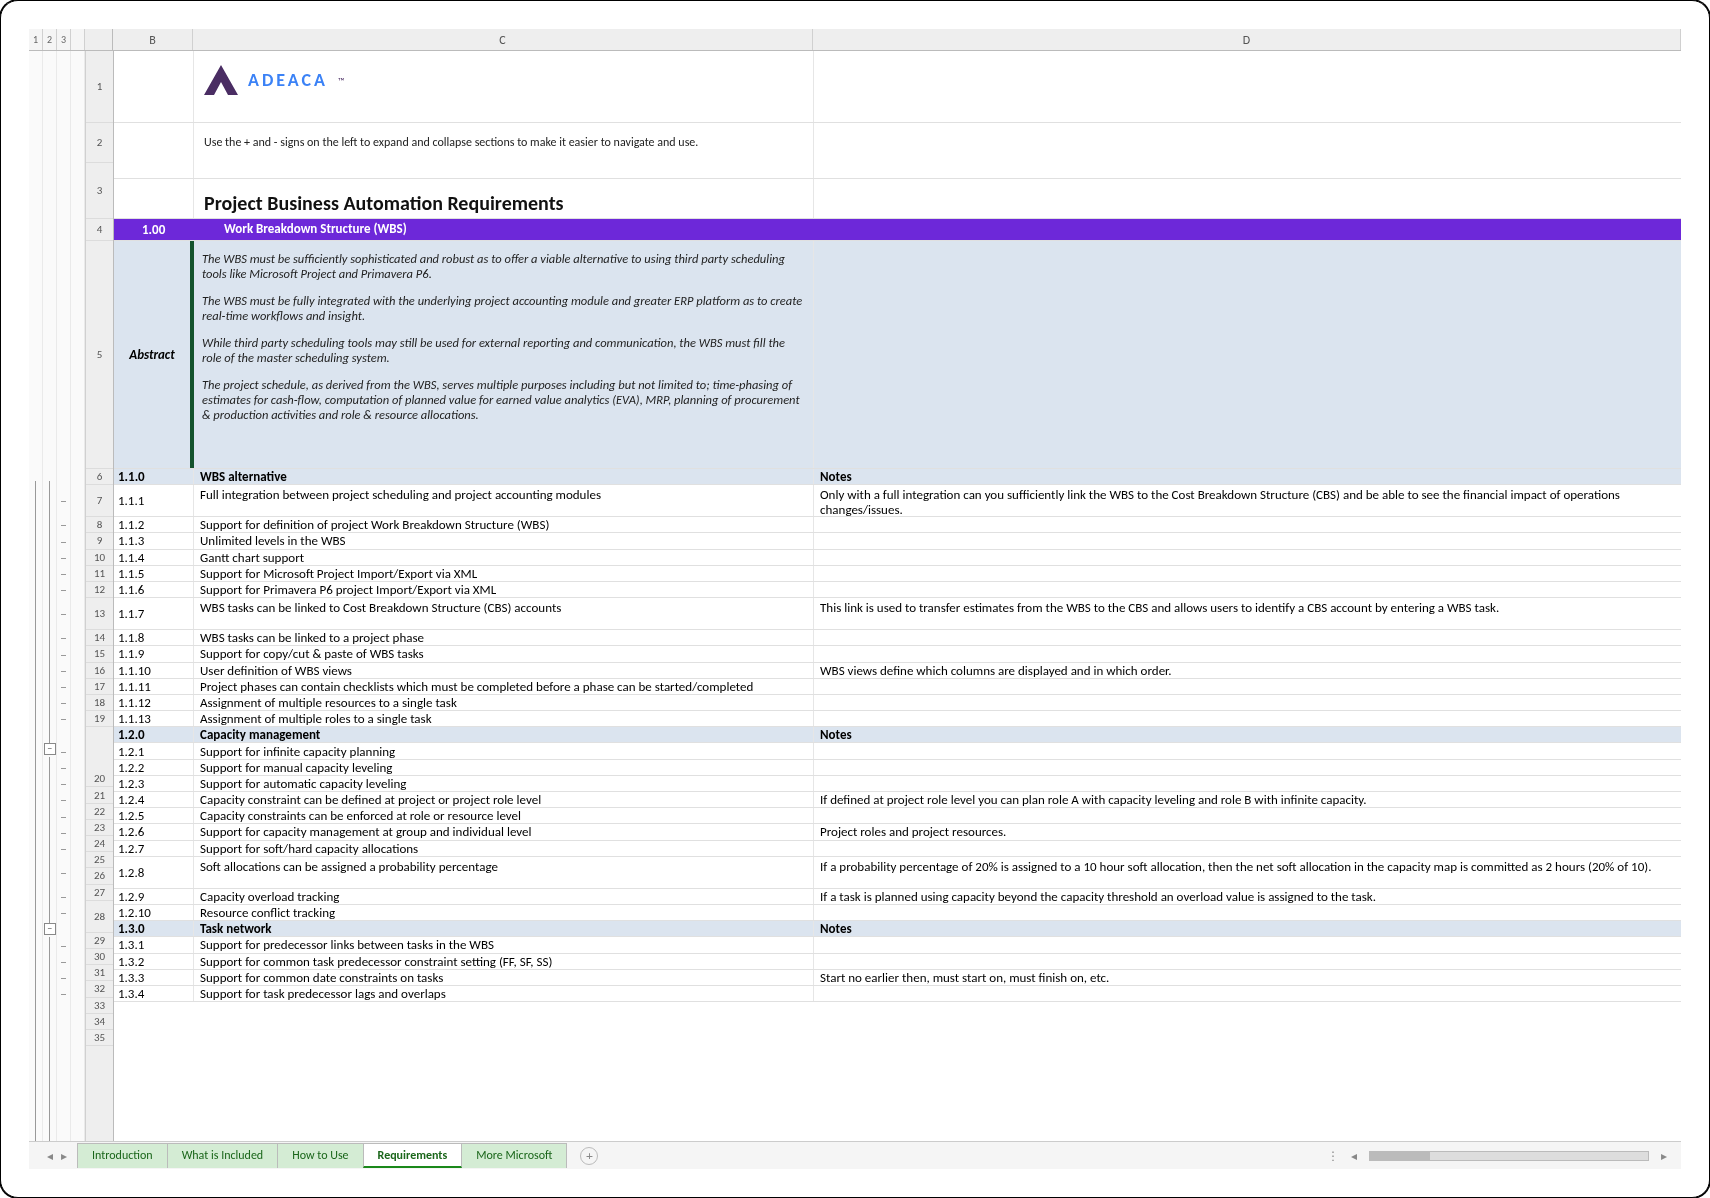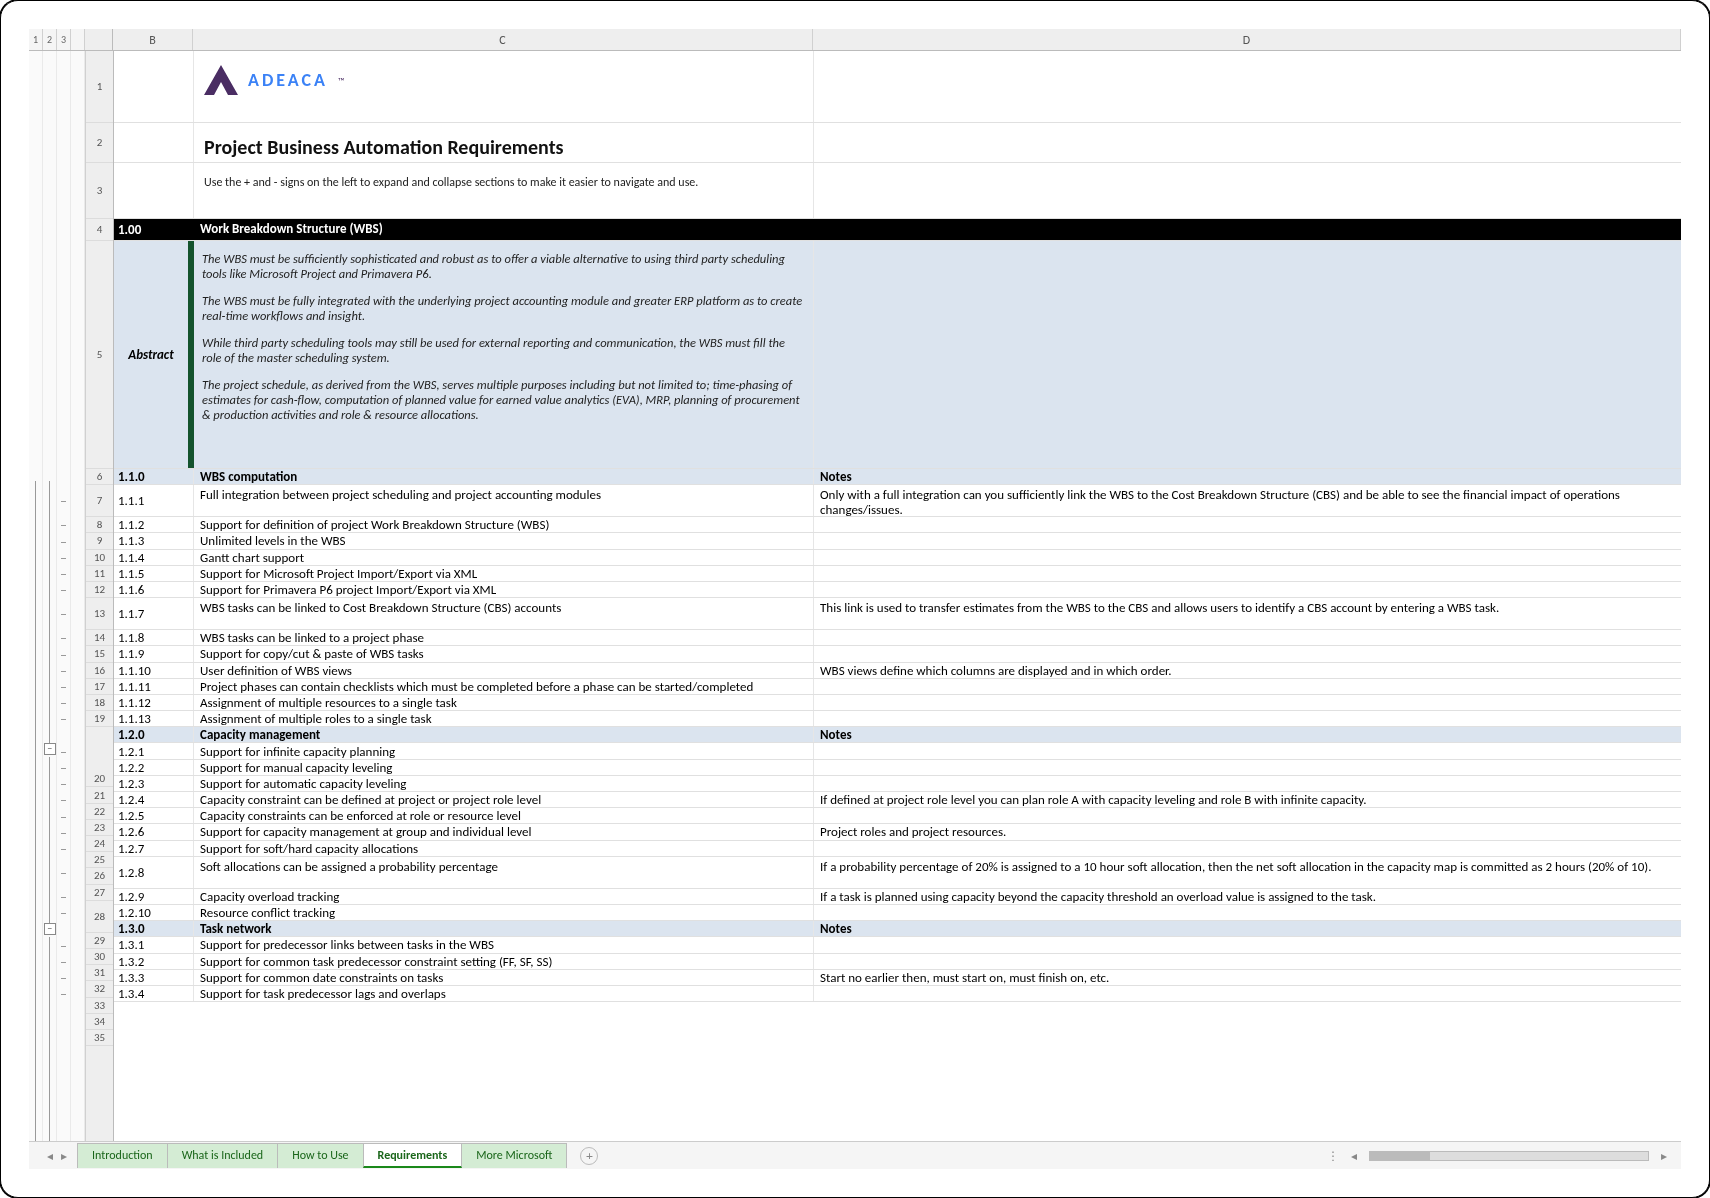--- a/index.html
+++ b/index.html
@@ -100,35 +100,35 @@
   display:flex;
   flex-direction:column;
   overflow:hidden;
 }
 .row { display:flex; border-bottom:1px solid #e0e0e0; }
 .cell-b { width:80px; padding:2px 6px 2px 4px; border-right:1px solid #e6e6e6; display:flex; align-items:center;}
 .cell-c { width:620px; padding:2px 6px; border-right:1px solid #e6e6e6; display:flex; align-items:center;}
 .cell-d { flex:1; padding:2px 6px; display:flex; align-items:center;}
 .row.blue { background:#dbe4ef; }
 .row.subhead { background:#dbe4ef; font-weight:bold; }
-.row.mainhead { background:#000000; color:#fff; font-weight:bold; }
+.row.mainhead { background:#6d28d9; color:#fff; font-weight:bold;padding-left:24px; }
 .row.mainhead .cell-b,
 .row.mainhead .cell-c,
 .row.mainhead .cell-d { border-right-color: transparent; }
 
 
 .title-block { padding: 12px 0 6px 0; }
 .logo-row { display:flex; align-items:center; gap:10px; padding-left:4px;}
 .logo-mark svg { display:block; }
 .logo-text { font-size:18px; letter-spacing:3px; font-weight:700; color:#3b82f6; }
 .subtitle { font-size:20px; font-weight:700; color:#111; margin-top:10px; padding-left:4px;}
 .hint { font-size:12px; margin-top:10px; padding-left:4px; color:#222;}
 
 .abstract-wrap { display:flex; width:100%; }
-.abstract-label { width:80px; padding:6px; font-style:italic; font-weight:bold; display:flex; align-items:center; justify-content:center; border-right:6px solid #14532d;}
+.abstract-label { width:80px; padding:6px; font-style:italic; font-weight:bold; display:flex; align-items:center; justify-content:center; border-right:4px solid #14532d;}
 .abstract-text { width:620px; padding:10px 8px; font-style:italic; font-size:12.5px; color:#222; border-right:1px solid #e6e6e6;}
 .abstract-text p { margin-bottom:12px; }
 .abstract-d { flex:1; }
 
 
 .tabbar {
   height: 28px;
   display:flex;
   align-items:center;
   background:#f5f5f5;
@@ -295,31 +295,31 @@
                       <polygon points="17,0 34,30 24,30 17,17 10,30 0,30" fill="#4a2d63"></polygon>
                     </svg>
                   </span>
                   <span class="logo-text">ADEACA</span>
                   <span style="font-size: 9px; color: rgb(74, 45, 99); vertical-align: top;">™</span>
                 </div>
               </div>
             </div>
             <div class="cell-d" style="align-items: flex-start; white-space: normal;"></div>
           </div>
+          <div class="row " style="height: 56px;">
+            <div class="cell-b"></div>
+            <div class="cell-c" style="align-items: flex-start; white-space: normal;">
+              <div class="hint">Use the + and - signs on the left to expand and collapse sections to make it easier to navigate and use.</div>
+            </div>
+            <div class="cell-d" style="align-items: flex-start; white-space: normal;"></div>
+          </div>
           <div class="row " style="height: 40px;">
             <div class="cell-b"></div>
             <div class="cell-c" style="align-items: flex-start; white-space: normal;">
               <div class="subtitle">Project Business Automation Requirements</div>
-            </div>
-            <div class="cell-d" style="align-items: flex-start; white-space: normal;"></div>
-          </div>
-          <div class="row " style="height: 56px;">
-            <div class="cell-b"></div>
-            <div class="cell-c" style="align-items: flex-start; white-space: normal;">
-              <div class="hint">Use the + and - signs on the left to expand and collapse sections to make it easier to navigate and use.</div>
             </div>
             <div class="cell-d" style="align-items: flex-start; white-space: normal;"></div>
           </div>
           <div class="row mainhead" style="height: 22px;">
             <div class="cell-b" style="font-weight: bold;">1.00</div>
             <div class="cell-c" style="font-weight: bold; align-items: flex-start; white-space: normal;">Work Breakdown Structure (WBS)</div>
             <div class="cell-d" style="font-weight: bold; align-items: flex-start; white-space: normal;"></div>
           </div>
           <div class="row blue" style="height: 228px;">
             <div class="abstract-wrap">
@@ -328,21 +328,21 @@
                 <p>The WBS must be sufficiently sophisticated and robust as to offer a viable alternative to using third party scheduling tools like Microsoft Project and Primavera P6.</p>
                 <p>The WBS must be fully integrated with the underlying project accounting module and greater ERP platform as to create real-time workflows and insight.</p>
                 <p>While third party scheduling tools may still be used for external reporting and communication, the WBS must fill the role of the master scheduling system.</p>
                 <p>The project schedule, as derived from the WBS, serves multiple purposes including but not limited to; time-phasing of estimates for cash-flow, computation of planned value for earned value analytics (EVA), MRP,  planning of procurement &amp; production activities and role &amp; resource allocations.</p>
               </div>
               <div class="abstract-d"></div>
             </div>
           </div>
           <div class="row subhead" style="height: 16.2px;">
             <div class="cell-b" style="font-weight: bold;">1.1.0</div>
-            <div class="cell-c" style="font-weight: bold;">WBS computation</div>
+            <div class="cell-c" style="font-weight: bold;">WBS alternative</div>
             <div class="cell-d" style="font-weight: bold;">Notes</div>
           </div>
           <div class="row " style="height: 32px;">
             <div class="cell-b">1.1.1</div>
             <div class="cell-c" style="align-items: flex-start; white-space: normal;">Full integration between project scheduling and project accounting modules</div>
             <div class="cell-d" style="align-items: flex-start; white-space: normal;">Only with a full integration can you sufficiently link the WBS to the Cost Breakdown Structure (CBS) and be able to see the financial impact of operations changes/issues.</div>
           </div>
           <div class="row " style="height: 16.2px;">
             <div class="cell-b">1.1.2</div>
             <div class="cell-c">Support for definition of project Work Breakdown Structure (WBS)</div>

